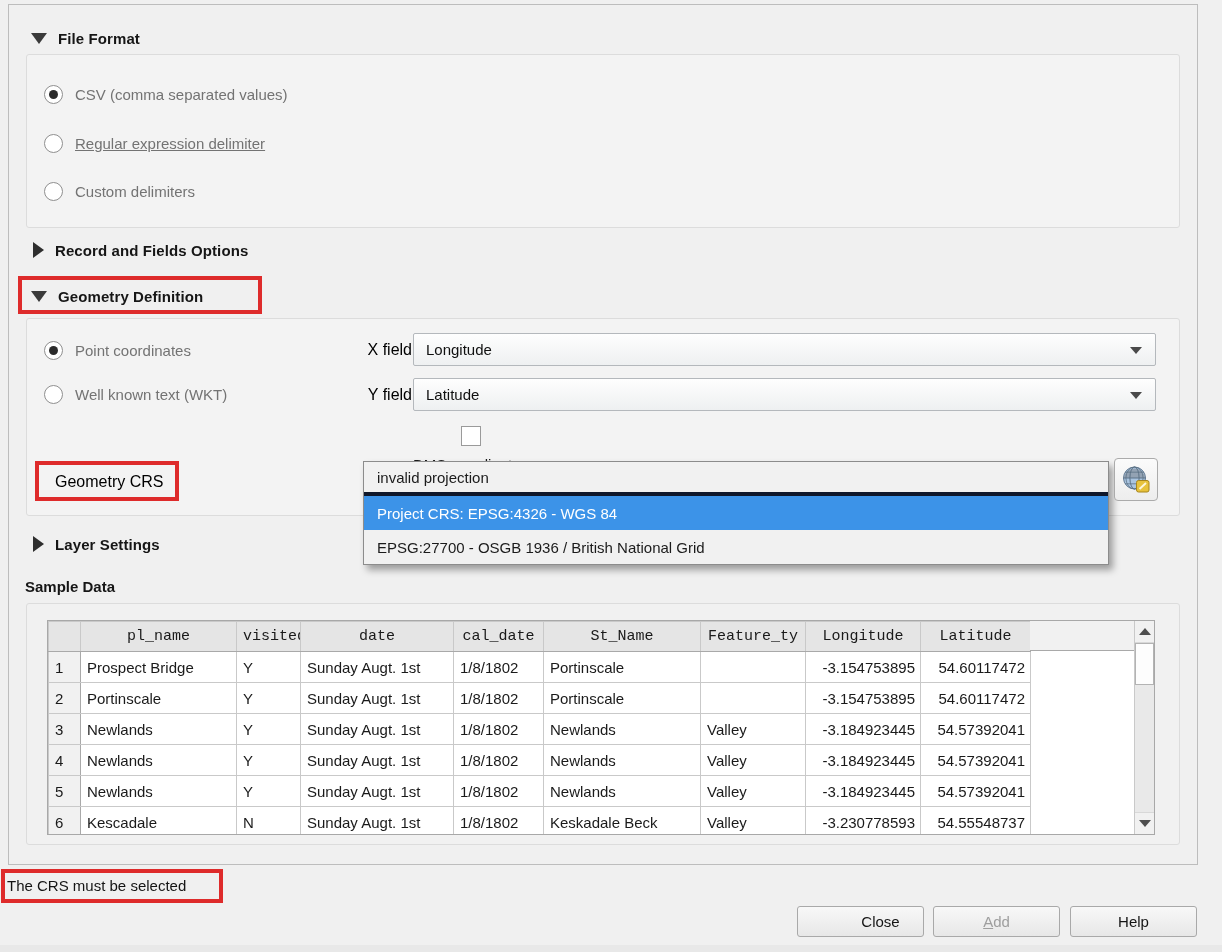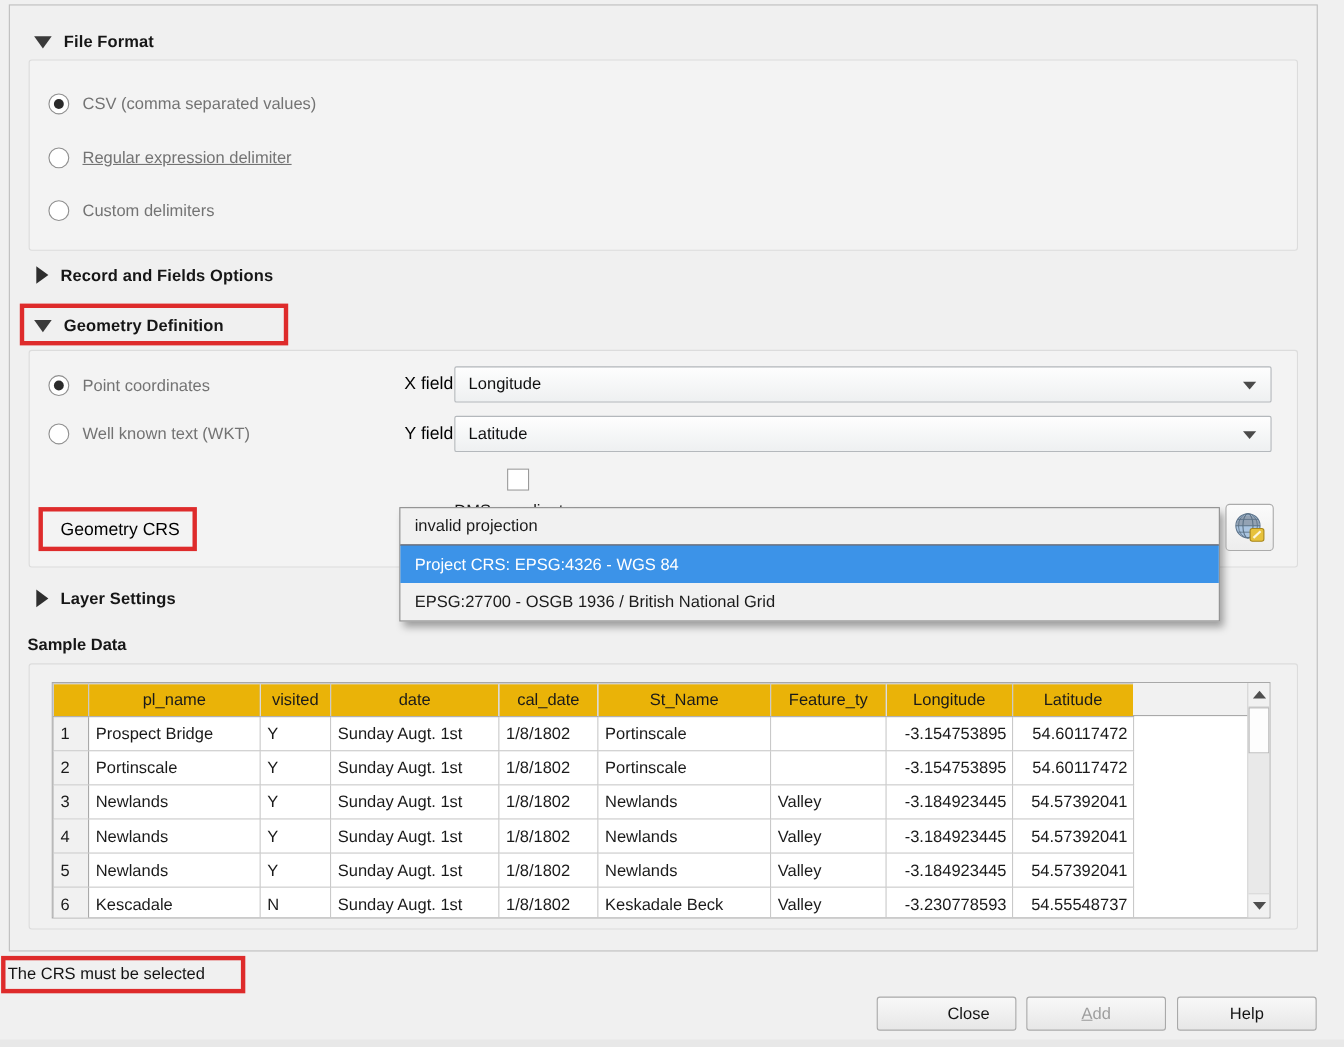--- a/index.html
+++ b/index.html
@@ -81,22 +81,22 @@
 
   .table-widget {
     position:absolute; left:47px; top:620px; width:1108px; height:215px;
     background:#fff; border:1px solid #a8a8a8; overflow:hidden;
   }
   table.sample { border-collapse:collapse; table-layout:fixed; width:982px; }
   table.sample th, table.sample td {
     border:1px solid #c9c9c9; font-size:15px; font-weight:normal;
     height:31px; padding:0 6px; white-space:nowrap; overflow:hidden;
   }
-  table.sample th { background:#eab308; text-align:center; height:30px;
-    border-bottom:1px solid #a9a9a9; }
+  table.sample th { background:#e5e5e5; text-align:center; height:30px;
+    border-bottom:1px solid #a9a9a9;font-family:Liberation Mono, monospace; }
   table.sample td.rownum { background:#f1f1f1; border-right:1px solid #a9a9a9; }
   table.sample td.num { text-align:right; padding-right:5px; }
   .hdr-filler { position:absolute; left:982px; top:0; width:105px; height:30px;
     background:#f1f1f1; border-bottom:1px solid #a9a9a9; }
 
   .sb { position:absolute; top:0; right:0; width:20px; height:213px;
     background:#f1f1f1; border-left:1px solid #c9c9c9; }
   .sb-up, .sb-down { position:absolute; left:0; width:19px; height:22px;
     display:flex; align-items:center; justify-content:center; background:#f1f1f1; }
   .sb-up { top:0; border-bottom:1px solid #d8d8d8; }
@@ -185,21 +185,21 @@
 
   <div class="checkbox-row" style="left:413px; top:426px;">
     <span class="checkbox"></span>
     <span>DMS coordinates</span>
   </div>
 
   <div class="field-label" style="left:55px; top:472px; width:120px; text-align:left;">Geometry CRS</div>
   <div class="annotation" style="left: 35px; top: 461px; width: 144px; height: 40px; border-color: rgb(222, 43, 43);"></div>
 
   <div class="crs-list">
-    <div class="crs-row" style="border-bottom:1px solid #0f172a;">invalid projection</div>
+    <div class="crs-row" style="border-bottom:4px solid #0f172a;">invalid projection</div>
     <div class="crs-row sel" id="crs-opt-0" style="background: rgb(60, 147, 232);">Project CRS: EPSG:4326 - WGS 84</div>
     <div class="crs-row">EPSG:27700 - OSGB 1936 / British National Grid</div>
   </div>
 
   <div class="tool-btn">
     <svg width="30" height="29" viewBox="0 0 30 29">
       <circle cx="13.5" cy="13" r="11" fill="#a9c4e0" stroke="#62788f" stroke-width="1"></circle>
       <path d="M2.6,13 a11,11 0 0 1 21.8,0 Z" fill="#8c97a4" opacity="0.75"></path>
       <ellipse cx="13.5" cy="13" rx="4.6" ry="11" fill="none" stroke="#5d7387" stroke-width="1"></ellipse>
       <ellipse cx="13.5" cy="13" rx="8.6" ry="11" fill="none" stroke="#5d7387" stroke-width="0.8"></ellipse>

